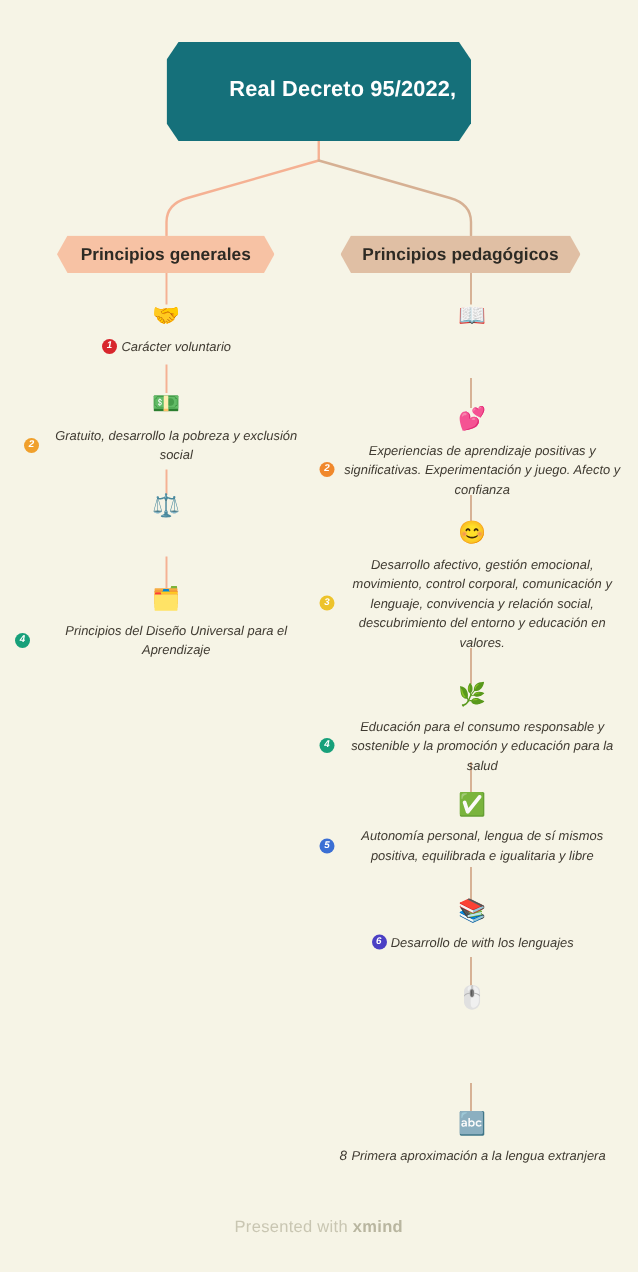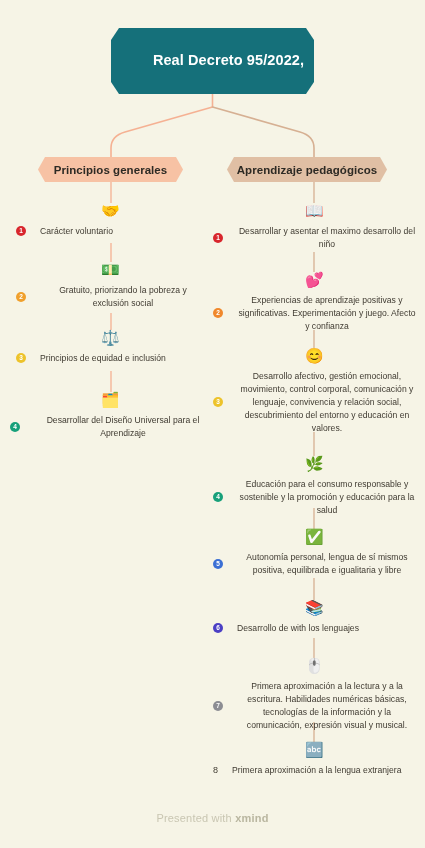--- a/index.html
+++ b/index.html
@@ -101,23 +101,24 @@
   }
   .topic-icon {
     font-size: 15px;
     line-height: 1;
     margin-bottom: 7px;
     filter: saturate(1.05);
   }
   .topic-body {
     display: flex;
     align-items: center;
-    justify-content: flex-start;
-    gap: 14px;
+    justify-content: center;
+    gap: 3px;
     width: 100%;
+    font-style: italic;
   }
   .badge {
     flex: 0 0 auto;
     width: 10px;
     height: 10px;
     border-radius: 50%;
     color: #ffffff;
     font-size: 6.5px;
     font-weight: bold;
     display: flex;
@@ -190,58 +191,50 @@
     </div>
   </div>
 
   <div class="branch-node" id="branch-left">
     <div class="branch-shape"></div>
     <div class="branch-label">Principios generales</div>
   </div>
 
   <div class="branch-node" id="branch-right">
     <div class="branch-shape"></div>
-    <div class="branch-label">Aprendizaje pedagógicos</div>
+    <div class="branch-label">Principios pedagógicos</div>
   </div>
 
   <div id="topics-layer">
       <div class="topic" style="left: 16px; top: 203px; width: 190px;">
         <div class="topic-icon">🤝</div>
         <div class="topic-body">
           <span class="badge" style="background: rgb(216, 38, 45);">1</span>
           <span class="topic-text">Carácter voluntario</span>
         </div>
       </div>
       <div class="topic" style="left: 16px; top: 262px; width: 190px;">
         <div class="topic-icon">💵</div>
         <div class="topic-body">
           <span class="badge" style="background: rgb(240, 160, 44);">2</span>
-          <span class="topic-text">Gratuito, priorizando la pobreza y exclusión social</span>
+          <span class="topic-text">Gratuito, desarrollo la pobreza y exclusión social</span>
         </div>
       </div>
       <div class="topic" style="left: 16px; top: 330px; width: 190px;">
         <div class="topic-icon">⚖️</div>
-        <div class="topic-body">
-          <span class="badge" style="background: rgb(237, 195, 43);">3</span>
-          <span class="topic-text">Principios de equidad e inclusión</span>
-        </div>
       </div>
       <div class="topic" style="left: 10px; top: 392px; width: 202px;">
         <div class="topic-icon">🗂️</div>
         <div class="topic-body">
           <span class="badge" style="background: rgb(23, 160, 122);">4</span>
-          <span class="topic-text">Desarrollar del Diseño Universal para el Aprendizaje</span>
+          <span class="topic-text">Principios del Diseño Universal para el Aprendizaje</span>
         </div>
       </div>
       <div class="topic" style="left: 213px; top: 203px; width: 204px;">
         <div class="topic-icon">📖</div>
-        <div class="topic-body">
-          <span class="badge" style="background: rgb(216, 38, 45);">1</span>
-          <span class="topic-text">Desarrollar y asentar el maximo desarrollo del niño</span>
-        </div>
       </div>
       <div class="topic" style="left: 213px; top: 272px; width: 204px;">
         <div class="topic-icon">💕</div>
         <div class="topic-body">
           <span class="badge" style="background: rgb(240, 136, 44);">2</span>
           <span class="topic-text">Experiencias de aprendizaje positivas y significativas. Experimentación y juego. Afecto y confianza</span>
         </div>
       </div>
       <div class="topic" style="left: 213px; top: 348px; width: 204px;">
         <div class="topic-icon">😊</div>
@@ -266,24 +259,20 @@
       </div>
       <div class="topic" style="left: 213px; top: 600px; width: 204px;">
         <div class="topic-icon">📚</div>
         <div class="topic-body">
           <span class="badge" style="background: rgb(75, 63, 196);">6</span>
           <span class="topic-text">Desarrollo de with los lenguajes</span>
         </div>
       </div>
       <div class="topic" style="left: 213px; top: 658px; width: 204px;">
         <div class="topic-icon">🖱️</div>
-        <div class="topic-body">
-          <span class="badge" style="background: rgb(140, 141, 147);">7</span>
-          <span class="topic-text">Primera aproximación a la lectura y a la escritura. Habilidades numéricas básicas, tecnologías de la información y la comunicación, expresión visual y musical.</span>
-        </div>
       </div>
       <div class="topic" style="left: 213px; top: 742px; width: 204px;">
         <div class="topic-icon">🔤</div>
         <div class="topic-body">
           <span class="badge plain">8</span>
           <span class="topic-text">Primera aproximación a la lengua extranjera</span>
         </div>
       </div>
     </div>
 

